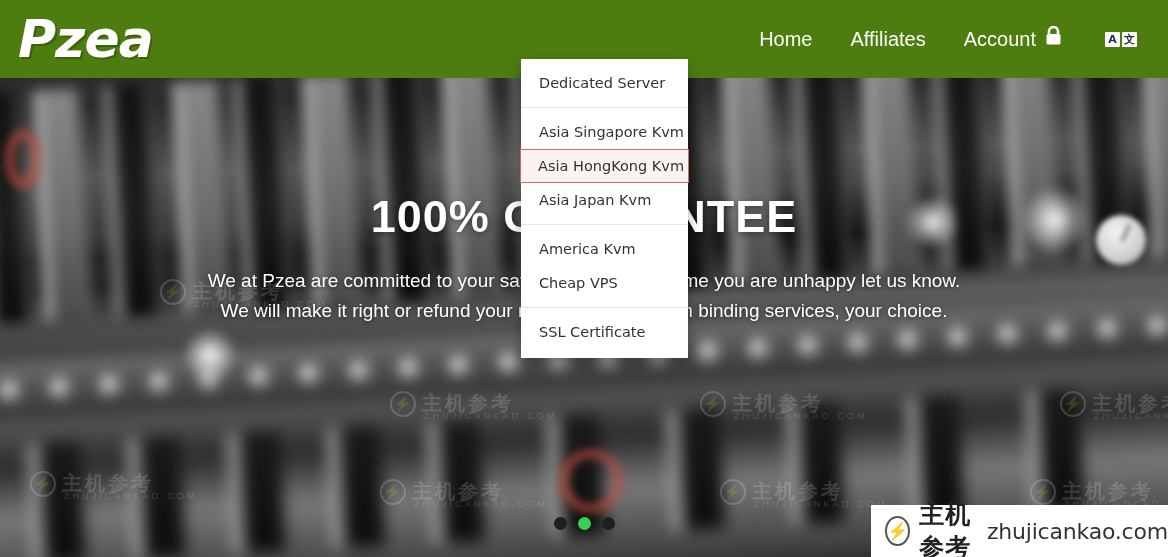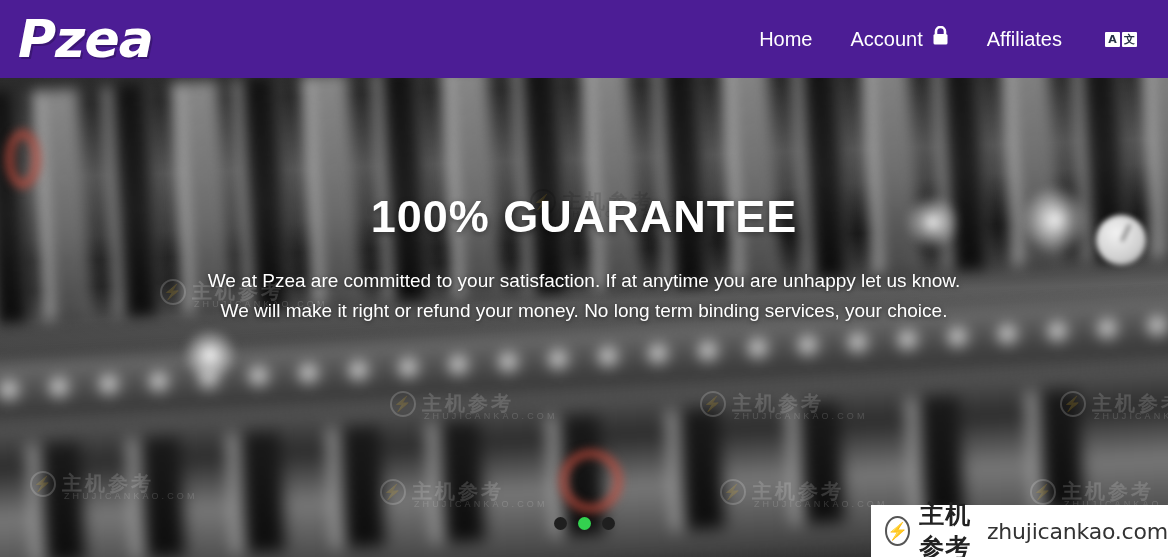--- a/index.html
+++ b/index.html
@@ -120,21 +120,21 @@
   .dots {
     position: absolute; left: 0; top: 517px; width: 1168px;
     display: flex; justify-content: center; gap: 11px;
   }
   .dots span { width: 13px; height: 13px; border-radius: 50%; background: #1f1f1f; display: block; }
   .dots span.active { background: #33d14f; }
 
   
   .navbar {
     position: absolute; left: 0; top: 0; width: 1168px; height: 78px;
-    background: #4c1d95; z-index: 30;
+    background: #4d7c0f; z-index: 30;
   }
   .logo {
     position: absolute; left: 18px; top: 8px;
     font-size: 52px; font-weight: 900; font-style: italic; color: #ffffff;
     letter-spacing: -1px; line-height: 62px;
     text-shadow: 2px 2px 0 rgba(0,0,0,0.22);
     font-family: "DejaVu Sans", sans-serif;
   }
   .nav-items {
     position: absolute; right: 12px; top: 0; height: 78px;
@@ -383,40 +383,52 @@
   </div>
 
   <div class="navbar">
     <div class="logo">Pzea</div>
 
     <div class="nav-items">
       <div class="nav-item">
         <span>Home</span>
       </div>
       <div class="nav-item">
+        <span>Affiliates</span>
+      </div>
+      <div class="nav-item">
         <span>Account</span>
         <span class="lock-icon">
           <svg width="17" height="20" viewBox="0 0 17 20" aria-hidden="true">
             <path d="M4 8 V5.5 A4.5 4.5 0 0 1 13 5.5 V8" fill="none" stroke="#ffffff" stroke-width="2.6"></path>
             <rect x="1.5" y="8" width="14" height="10.5" rx="1.6" fill="#ffffff"></rect>
           </svg>
         </span>
       </div>
       <div class="nav-item">
-        <span>Affiliates</span>
-      </div>
-      <div class="nav-item">
         <span class="lang-icon">
           <b>A</b>
           <b>文</b>
         </span>
       </div>
     </div>
   </div>
 
+  <div class="dropdown">
+    <div class="dd-item">Dedicated Server</div>
+    <div class="dd-sep"></div>
+    <div class="dd-item">Asia Singapore Kvm</div>
+    <div class="dd-item highlight">Asia HongKong Kvm</div>
+    <div class="dd-item">Asia Japan Kvm</div>
+    <div class="dd-sep"></div>
+    <div class="dd-item">America Kvm</div>
+    <div class="dd-item">Cheap VPS</div>
+    <div class="dd-sep"></div>
+    <div class="dd-item">SSL Certificate</div>
+  </div>
 
   <div class="wm-banner">
     <span class="bl-logo">⚡</span>
     <span class="bl-cn">主机参考</span>
     <span class="bl-en">zhujicankao.com</span>
   </div>
 
 </div>
 
 </body></html>

